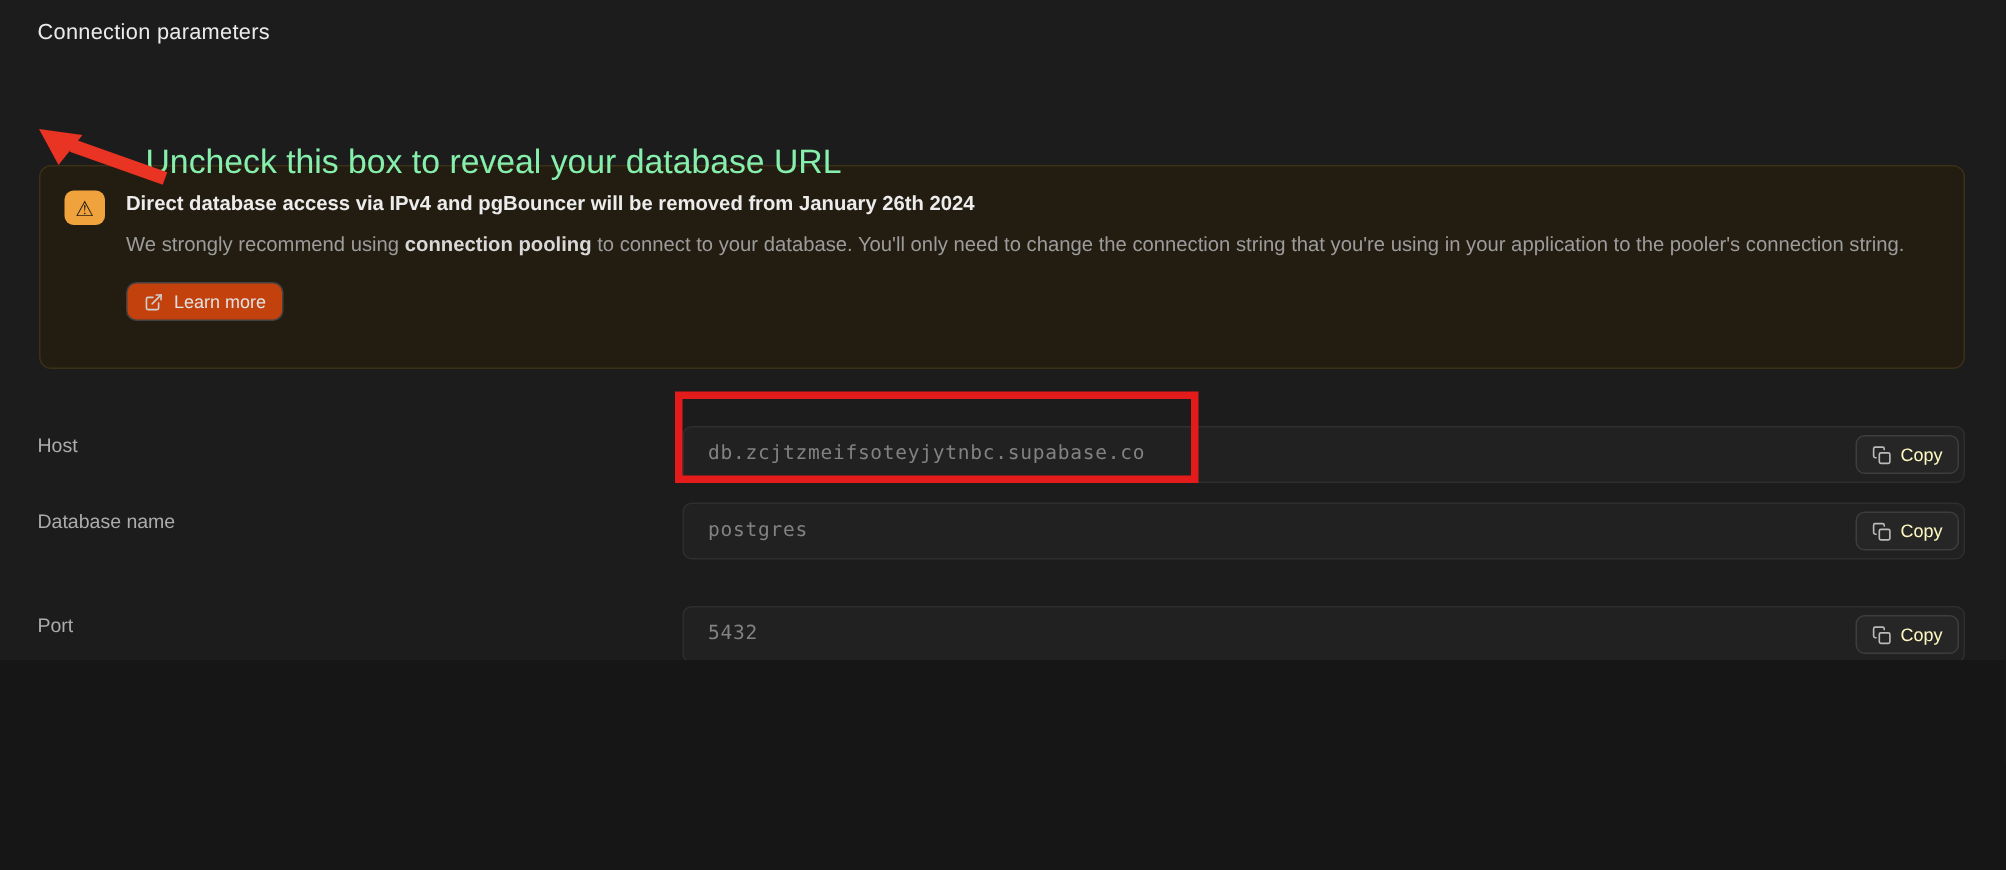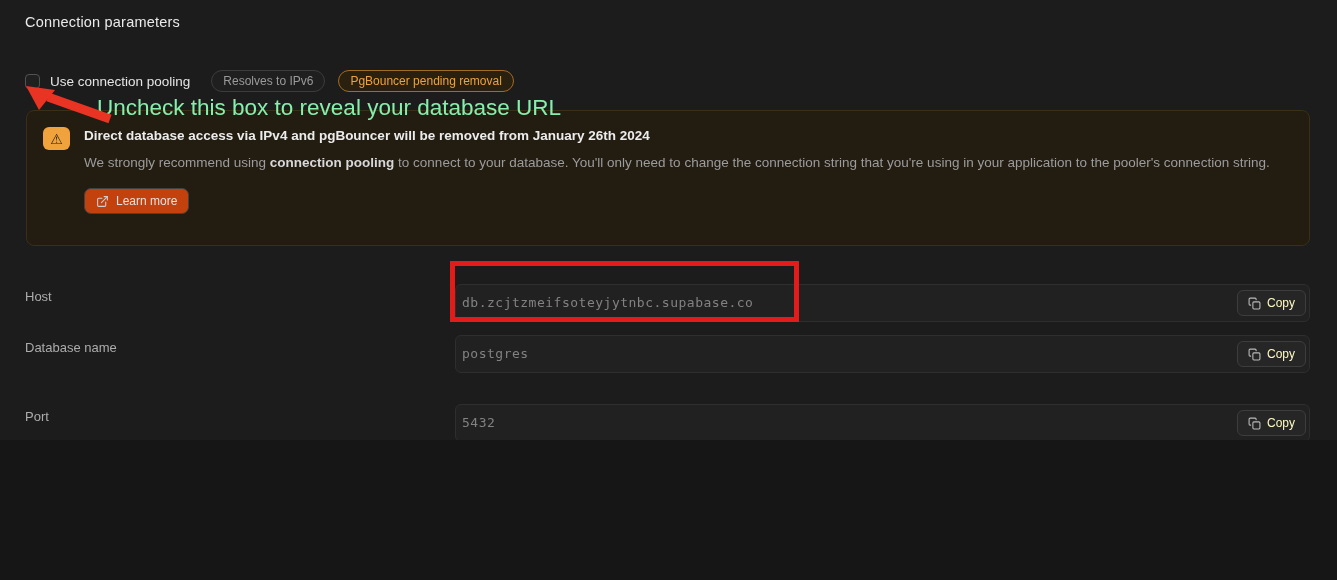--- a/index.html
+++ b/index.html
@@ -151,21 +151,21 @@
     color: #acacac;
   }
   .field-input {
     position: absolute;
     left: 455px; right: 27px;
     top: 0; height: 38px;
     background: #212121;
     border: 1px solid #2e2e2e;
     border-radius: 6px;
     line-height: 36px;
-    padding-left: 6px;
+    padding-left: 16px;
     font-family: "DejaVu Sans Mono", monospace;
     font-size: 13px;
     color: #828282;
     letter-spacing: 0.5px;
     white-space: nowrap;
     overflow: hidden;
   }
   .copy-btn {
     position: absolute;
     right: 31px; top: 6px;
@@ -192,26 +192,20 @@
     border-radius: 5px 5px 0 0;
   }
 </style>
 </head>
 <body>
 
 <div class="page">
 
   <div class="page-title">Connection parameters</div>
 
-  <div class="pooling-row">
-    <div class="checkbox"></div>
-    <div class="pooling-label">Use connection pooling</div>
-    <div class="badge badge-neutral">Resolves to IPv6</div>
-    <div class="badge badge-warning">PgBouncer pending removal</div>
-  </div>
 
   <div class="annotation-text">Uncheck this box to reveal your database URL</div>
   <svg class="annotation-arrow" viewBox="0 0 100 44">
     <line x1="88" y1="37" x2="26" y2="15" stroke="#e93323" stroke-width="9"></line>
     <polygon points="4,4 33,8 17,28" fill="#e93323"></polygon>
   </svg>
 
   <div class="warning-panel">
     <div class="warning-icon">⚠</div>
     <div>

